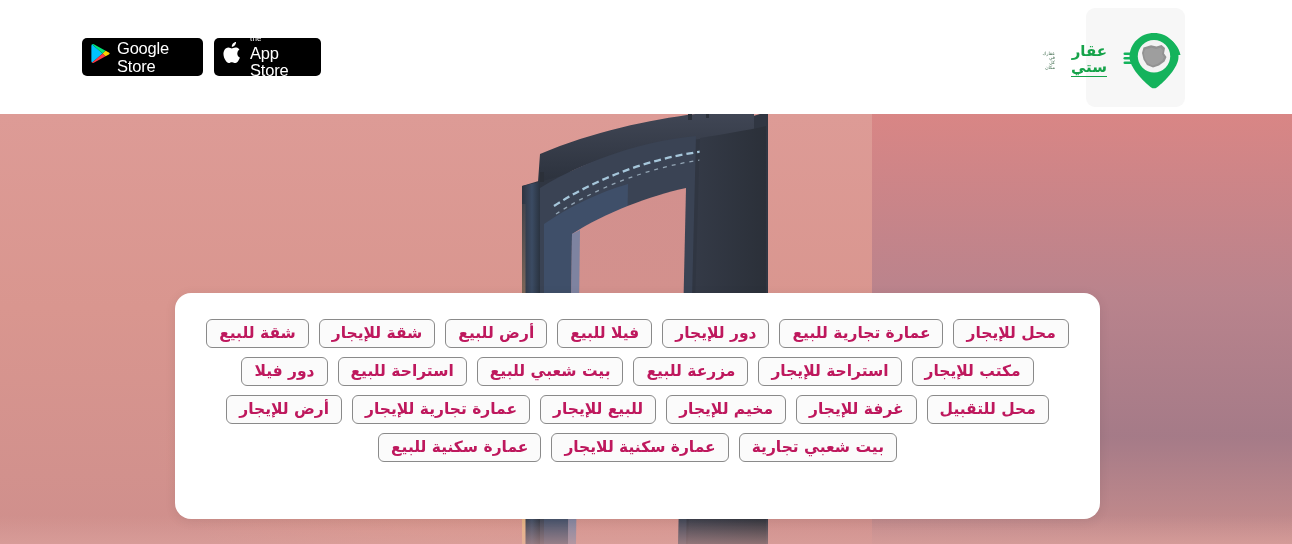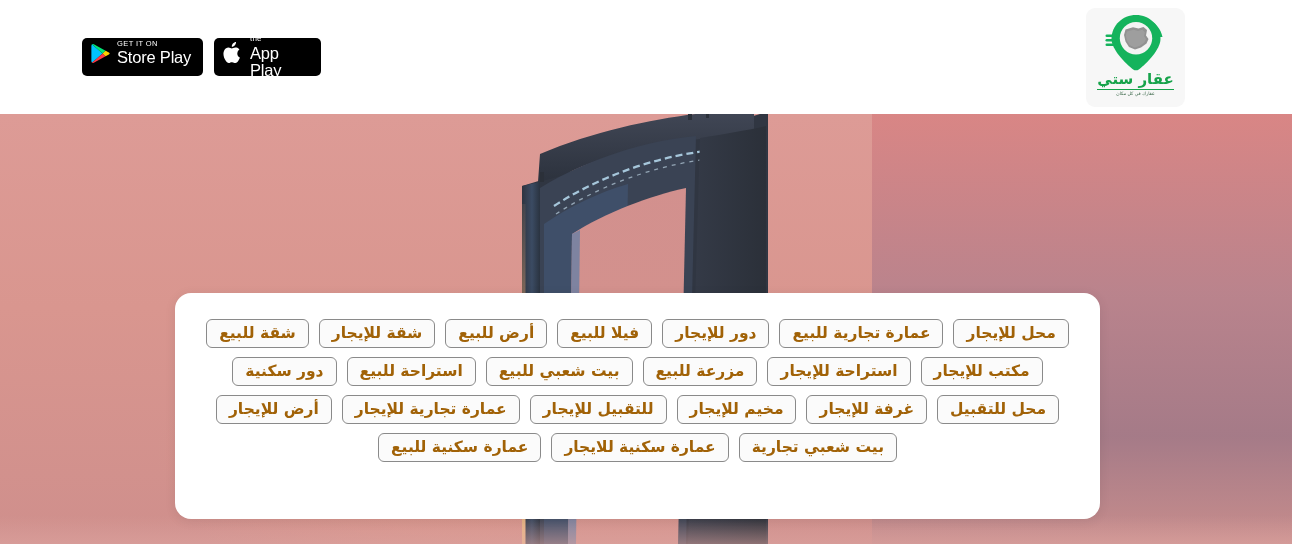--- a/index.html
+++ b/index.html
@@ -76,25 +76,26 @@
   
   .logo-box {
     position: absolute;
     right: 107px;
     top: 8px;
     width: 99px;
     height: 99px;
     background: #f7f7f7;
     border-radius: 9px;
     display: flex;
-    flex-direction: column;
+    flex-direction: row;
     align-items: center;
     justify-content: flex-start;
     padding-top: 5px;
     cursor: pointer;
+    gap: 16px;
   }
   .logo-mark { width: 62px; height: 58px; }
   .logo-word {
     margin-top: 1px;
     color: #16a34a;
     font-size: 15px;
     font-weight: bold;
     line-height: 1.05;
     letter-spacing: 0.5px;
     border-bottom: 1.5px solid #16a34a;
@@ -187,21 +188,21 @@
 
   .tag-chip {
     display: inline-flex;
     align-items: center;
     justify-content: center;
     height: 29px;
     padding: 0 12px;
     background: #fbfbfb;
     border: 1px solid #8a8a8a;
     border-radius: 6px;
-    color: #a16207;
+    color: #be185d;
     font-size: 15.5px;
     font-weight: bold;
     white-space: nowrap;
     cursor: pointer;
     line-height: 1;
     font-family: "DejaVu Sans", sans-serif;
   }
 </style>
 </head>
 <body>
@@ -277,27 +278,27 @@
         <button class="tag-chip">أرض للبيع</button>
         <button class="tag-chip">شقة للإيجار</button>
         <button class="tag-chip">شقة للبيع</button>
       </div>
       <div class="tag-row">
         <button class="tag-chip">مكتب للإيجار</button>
         <button class="tag-chip">استراحة للإيجار</button>
         <button class="tag-chip">مزرعة للبيع</button>
         <button class="tag-chip">بيت شعبي للبيع</button>
         <button class="tag-chip">استراحة للبيع</button>
-        <button class="tag-chip">دور سكنية</button>
+        <button class="tag-chip">دور فيلا</button>
       </div>
       <div class="tag-row">
         <button class="tag-chip">محل للتقبيل</button>
         <button class="tag-chip">غرفة للإيجار</button>
         <button class="tag-chip">مخيم للإيجار</button>
-        <button class="tag-chip">للتقبيل للإيجار</button>
+        <button class="tag-chip">للبيع للإيجار</button>
         <button class="tag-chip">عمارة تجارية للإيجار</button>
         <button class="tag-chip">أرض للإيجار</button>
       </div>
       <div class="tag-row">
         <button class="tag-chip">بيت شعبي تجارية</button>
         <button class="tag-chip">عمارة سكنية للايجار</button>
         <button class="tag-chip">عمارة سكنية للبيع</button>
       </div>
     </div>
 </div>
@@ -310,34 +311,34 @@
       <span class="gp-icon">
         <svg width="19" height="21" viewBox="0 0 19 21" xmlns="http://www.w3.org/2000/svg">
           <path d="M1 1.2 L11.6 10.5 L1 19.8 C0.6 19.4 0.4 18.8 0.4 18 L0.4 3 C0.4 2.2 0.6 1.6 1 1.2 Z" fill="#00c3ff"></path>
           <path d="M1 1.2 C1.4 0.8 2.1 0.8 2.8 1.2 L14.6 7.8 L11.6 10.5 Z" fill="#00e676"></path>
           <path d="M11.6 10.5 L14.6 13.2 L2.8 19.8 C2.1 20.2 1.4 20.2 1 19.8 Z" fill="#ff3a44"></path>
           <path d="M14.6 7.8 L17.9 9.6 C18.9 10.1 18.9 10.9 17.9 11.4 L14.6 13.2 L11.6 10.5 Z" fill="#ffce00"></path>
         </svg>
       </span>
       <span class="badge-text">
         <span class="badge-small">GET IT ON</span>
-        <span class="badge-big">Store Play</span>
+        <span class="badge-big">Google Store</span>
       </span>
     </a>
 
     <a class="badge badge-apple">
       <span class="apple-icon">
         <svg width="20" height="24" viewBox="0 0 20 24" xmlns="http://www.w3.org/2000/svg">
           <path d="M14.3 12.6c0-2.6 2.1-3.9 2.2-4-1.2-1.8-3.1-2-3.8-2-1.6-.2-3.1.9-3.9.9-.8 0-2-.9-3.3-.9C3.8 6.6 2.2 7.6 1.3 9.2c-1.8 3.1-.5 7.7 1.3 10.2.9 1.2 1.9 2.6 3.2 2.6 1.3-.1 1.8-.8 3.3-.8 1.5 0 2 .8 3.3.8 1.4 0 2.2-1.2 3.1-2.5 1-1.4 1.4-2.8 1.4-2.9-.1 0-2.6-1-2.6-4z" fill="#ffffff"></path>
           <path d="M11.9 4.3c.7-.9 1.2-2.1 1.1-3.3-1 0-2.3.7-3.1 1.6-.7.8-1.2 2-1.1 3.2 1.2.1 2.4-.6 3.1-1.5z" fill="#ffffff"></path>
         </svg>
       </span>
       <span class="badge-text">
         <span class="badge-small">Download on the</span>
-        <span class="badge-big">App Play</span>
+        <span class="badge-big">App Store</span>
       </span>
     </a>
 
   </div>
 
   <div class="logo-box">
     <span class="logo-mark">
       <svg width="62" height="58" viewBox="0 0 62 58" xmlns="http://www.w3.org/2000/svg">
 
         <path d="M31 2 C17.5 2 6.5 12.6 6.5 25.7 C6.5 36.5 20 50 28.2 56.4 C29.8 57.6 32.2 57.6 33.8 56.4 C42 50 55.5 36.5 55.5 25.7 C55.5 12.6 44.5 2 31 2 Z" fill="#14b35c"></path>

